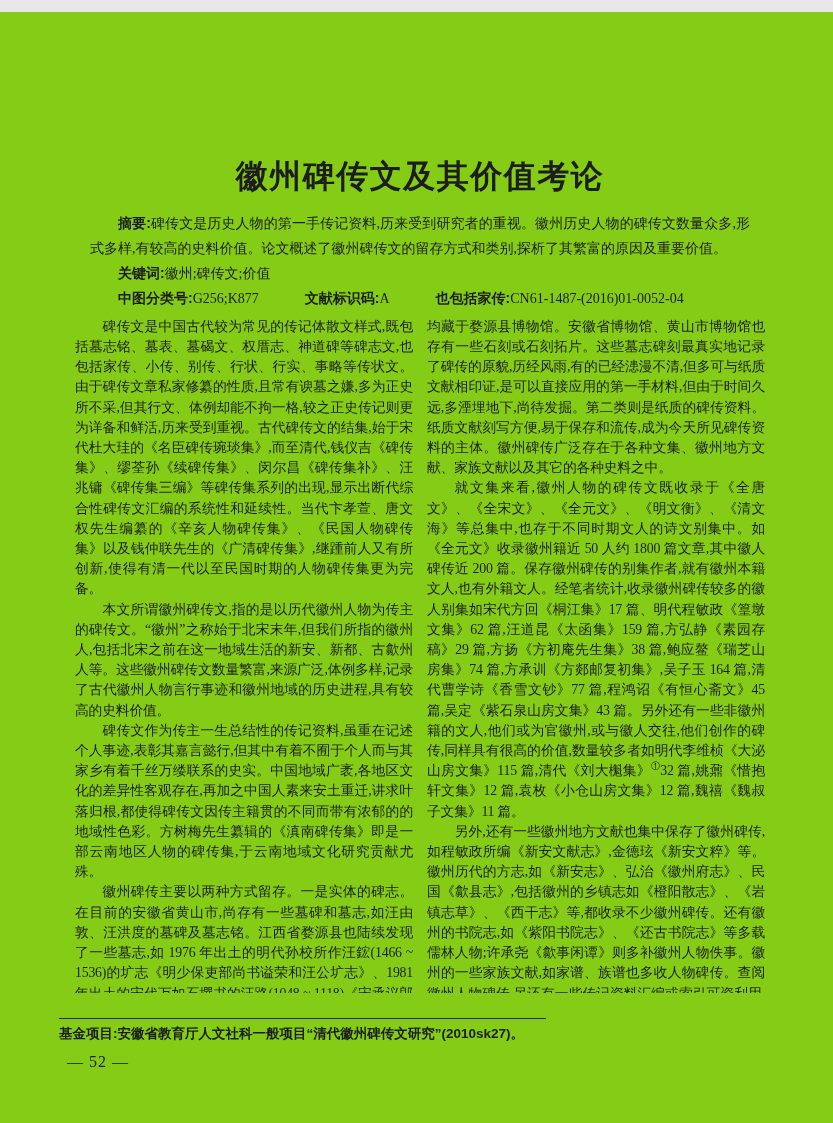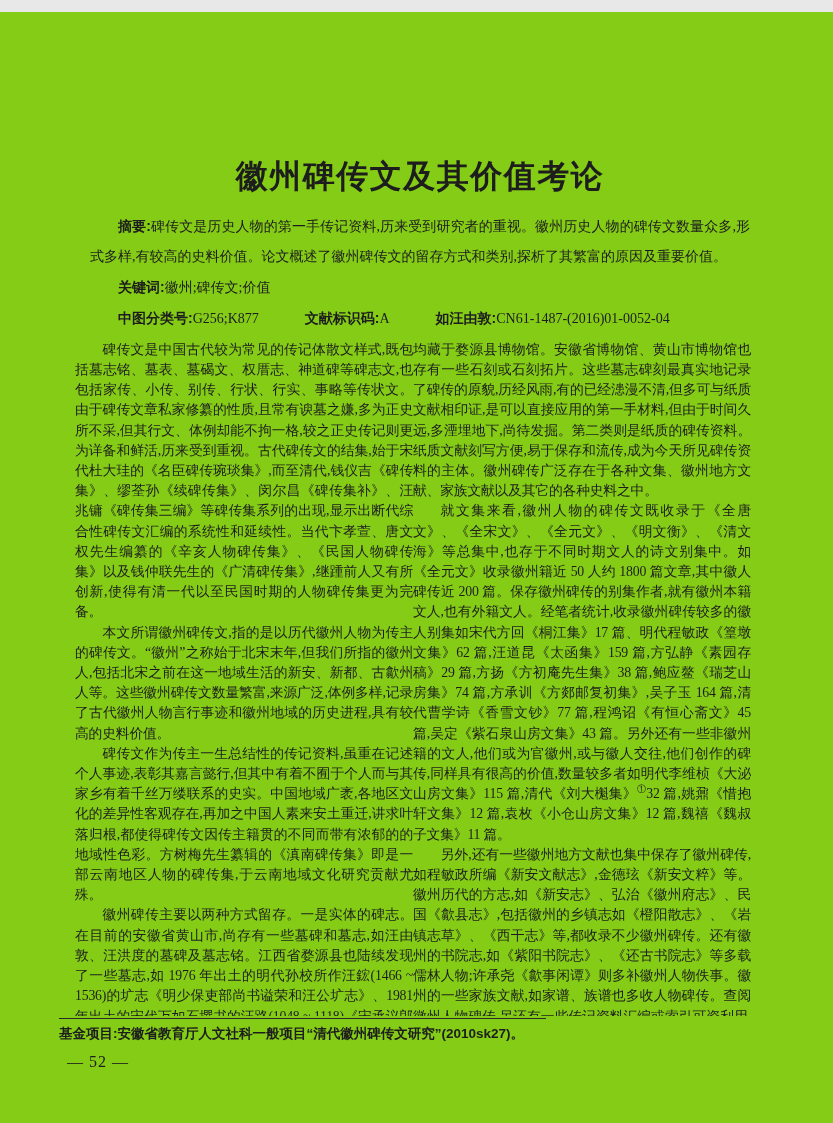--- a/index.html
+++ b/index.html
@@ -20,27 +20,27 @@
     letter-spacing:1.5px;
     text-align:center; line-height:1.15;
   }
   .author {
     margin-top:14px;
     text-align:center;
     font-size:17px; letter-spacing:1px;
   }
 
   .abstract { margin-top:16px; padding:0 15px; }
-  .abstract p { margin:0; text-indent:2em; font-size:14px; line-height:30px; text-align:justify; }
+  .abstract p { margin:0; text-indent:2em; font-size:14px; line-height:25px; text-align:justify; }
   .hei { font-weight:bold; font-family:"Liberation Sans","DejaVu Sans",sans-serif; }
   .meta-item { margin-right:46px; white-space:nowrap; }
   .meta-item:last-child { margin-right:0; }
 
   .columns {
-    display:flex; 
+    display:flex; gap:14px;
     margin-top:6px; height:676px; overflow:hidden;
   }
   .col { width:338px; overflow:hidden; }
   .para {
     margin:0;
     font-size:13.8px; line-height:20.2px;
     letter-spacing:-0.2px;
     text-align:justify;
   }
   .para.indent { text-indent:2em; }
@@ -62,21 +62,21 @@
 <body>
 
 <div class="page">
   <div class="content">
 
     <h1 class="title">徽州碑传文及其价值考论</h1>
 
     <div class="abstract">
       <p><span class="hei">摘要:</span><span>碑传文是历史人物的第一手传记资料,历来受到研究者的重视。徽州历史人物的碑传文数量众多,形式多样,有较高的史料价值。论文概述了徽州碑传文的留存方式和类别,探析了其繁富的原因及重要价值。</span></p>
       <p><span class="hei">关键词:</span><span>徽州;碑传文;价值</span></p>
-      <p><span class="meta-item"><span class="hei">中图分类号:</span><span>G256;K877</span></span><span class="meta-item"><span class="hei">文献标识码:</span><span>A</span></span><span class="meta-item"><span class="hei">如汪由敦:</span><span>CN61-1487-(2016)01-0052-04</span></span></p>
+      <p><span class="meta-item"><span class="hei">中图分类号:</span><span>G256;K877</span></span><span class="meta-item"><span class="hei">文献标识码:</span><span>A</span></span><span class="meta-item"><span class="hei">也包括家传:</span><span>CN61-1487-(2016)01-0052-04</span></span></p>
     </div>
 
     <div class="columns">
       <div class="col">
         <p class="para indent">碑传文是中国古代较为常见的传记体散文样式,既包括墓志铭、墓表、墓碣文、权厝志、神道碑等碑志文,也包括家传、小传、别传、行状、行实、事略等传状文。由于碑传文章私家修纂的性质,且常有谀墓之嫌,多为正史所不采,但其行文、体例却能不拘一格,较之正史传记则更为详备和鲜活,历来受到重视。古代碑传文的结集,始于宋代杜大珪的《名臣碑传琬琰集》,而至清代,钱仪吉《碑传集》、缪荃孙《续碑传集》、闵尔昌《碑传集补》、汪兆镛《碑传集三编》等碑传集系列的出现,显示出断代综合性碑传文汇编的系统性和延续性。当代卞孝萱、唐文权先生编纂的《辛亥人物碑传集》、《民国人物碑传集》以及钱仲联先生的《广清碑传集》,继踵前人又有所创新,使得有清一代以至民国时期的人物碑传集更为完备。</p>
         <p class="para indent">本文所谓徽州碑传文,指的是以历代徽州人物为传主的碑传文。“徽州”之称始于北宋末年,但我们所指的徽州人,包括北宋之前在这一地域生活的新安、新都、古歙州人等。这些徽州碑传文数量繁富,来源广泛,体例多样,记录了古代徽州人物言行事迹和徽州地域的历史进程,具有较高的史料价值。</p>
         <p class="para indent">碑传文作为传主一生总结性的传记资料,虽重在记述个人事迹,表彰其嘉言懿行,但其中有着不囿于个人而与其家乡有着千丝万缕联系的史实。中国地域广袤,各地区文化的差异性客观存在,再加之中国人素来安土重迁,讲求叶落归根,都使得碑传文因传主籍贯的不同而带有浓郁的的地域性色彩。方树梅先生纂辑的《滇南碑传集》即是一部云南地区人物的碑传集,于云南地域文化研究贡献尤殊。</p>
         <p class="para indent">徽州碑传主要以两种方式留存。一是实体的碑志。在目前的安徽省黄山市,尚存有一些墓碑和墓志,如汪由敦、汪洪度的墓碑及墓志铭。江西省婺源县也陆续发现了一些墓志,如 1976 年出土的明代孙校所作汪鋐(1466 ~ 1536)的圹志《明少保吏部尚书谥荣和汪公圹志》、1981 年出土的宋代万如石撰书的汪路(1048 ~ 1118)《宋承议郎赐绯鱼袋汪公埋文》,二碑石</p>
       </div>
       <div class="col">

